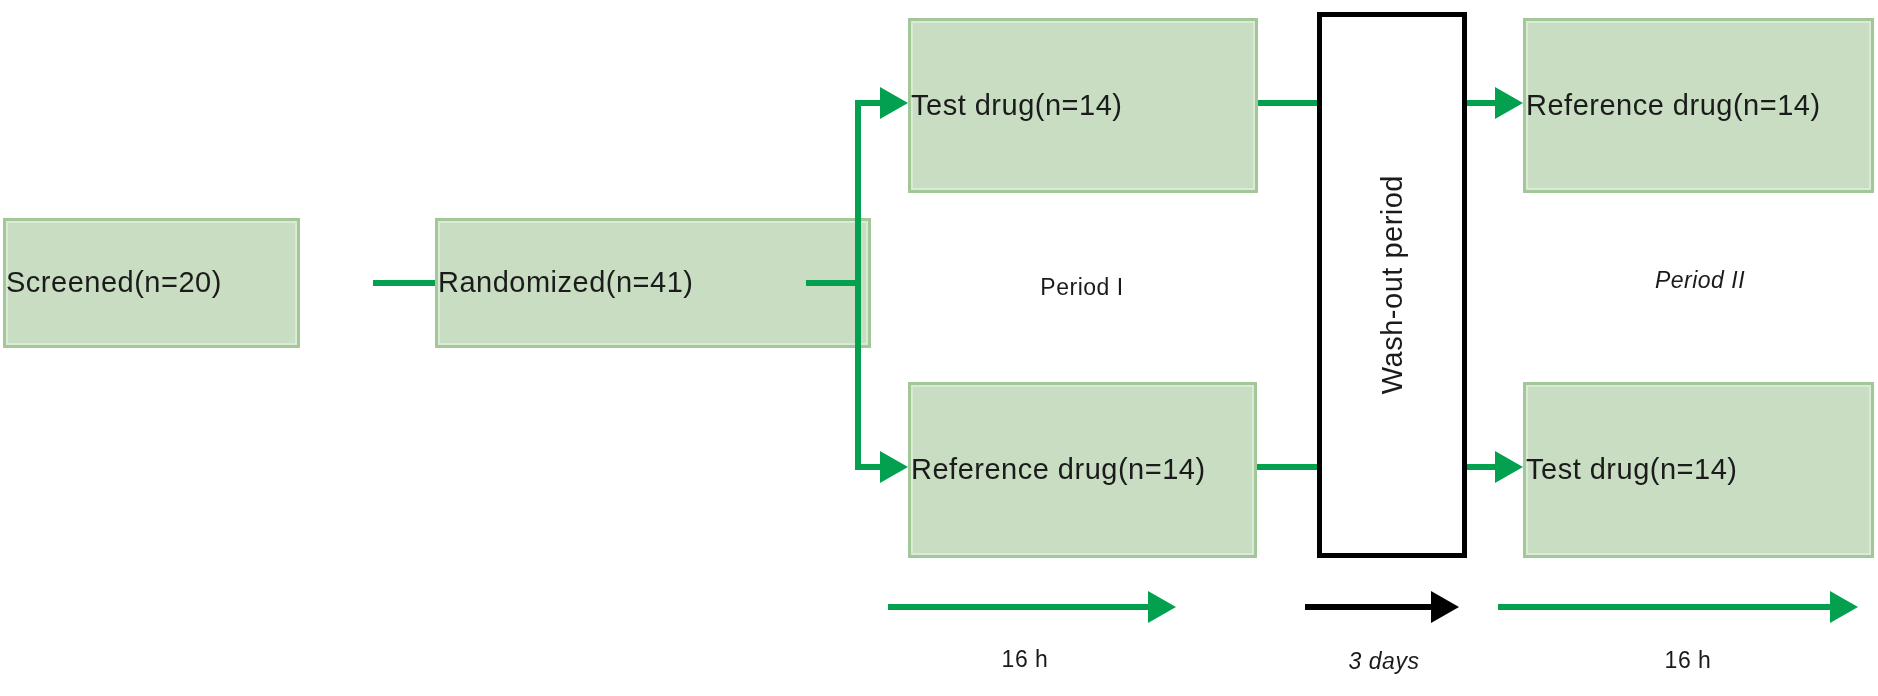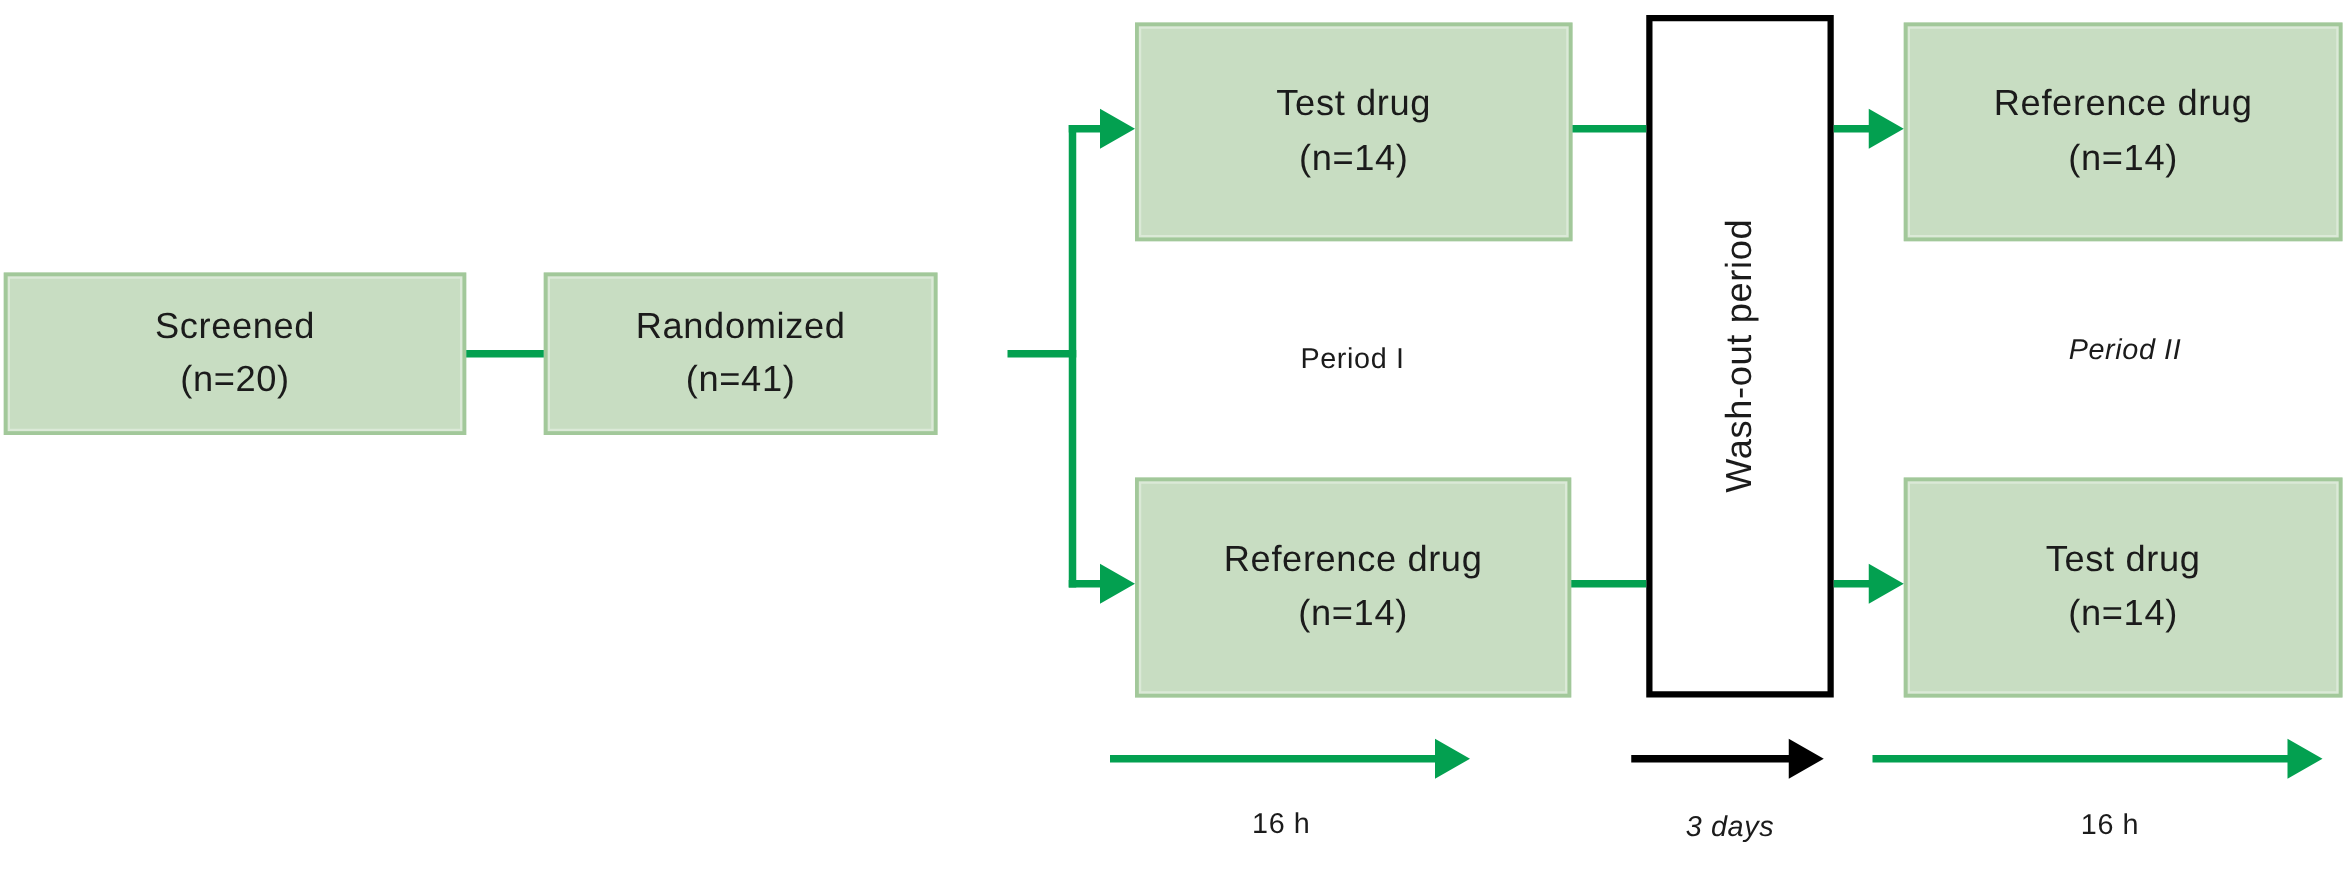--- a/index.html
+++ b/index.html
@@ -11,23 +11,21 @@
     font-family: "Liberation Sans", sans-serif;
     color: #1b1b1b;
     overflow: hidden;
   }
   .box {
     position: absolute;
     background: var(--box-fill);
     border: 3px solid var(--box-border);
     box-shadow: inset 0 0 0 2px rgba(255,255,255,0.35);
     display: flex;
-    flex-direction: column;
     align-items: center;
-    justify-content: center;
     text-align: center;
     font-size: 29px;
     line-height: 1.5;
     letter-spacing: 0.5px;
     box-sizing: border-box;
   }
   .washout {
     position: absolute;
     background: var(--washout-fill);
     border: 5px solid var(--washout-border);
@@ -60,26 +58,26 @@
     letter-spacing: 0.5px;
     transform: translate(-50%, -50%);
     white-space: nowrap;
   }
 </style>
 </head>
 <body>
 
 <div id="canvas" style="--box-fill: #c8ddc2; --box-border: #a2c89a; --arrow-green: #03a050; --arrow-black: #000000; --washout-fill: #ffffff; --washout-border: #000000;">
 
-  <div class="box" style="left:3px; top:218px; width:370px; height:130px;">
+  <div class="box" style="left:3px; top:218px; width:297px; height:130px;">
     <div>Screened</div>
     <div>(n=20)</div>
   </div>
 
-  <div class="box" style="left:435px; top:218px; width:315px; height:130px;">
+  <div class="box" style="left:435px; top:218px; width:436px; height:130px;">
     <div>Randomized</div>
     <div>(n=41)</div>
   </div>
 
   <div class="box" style="left:908px; top:18px; width:350px; height:175px;">
     <div>Test drug</div>
     <div>(n=14)</div>
   </div>
 
   <div class="box" style="left:908px; top:382px; width:349px; height:176px;">

